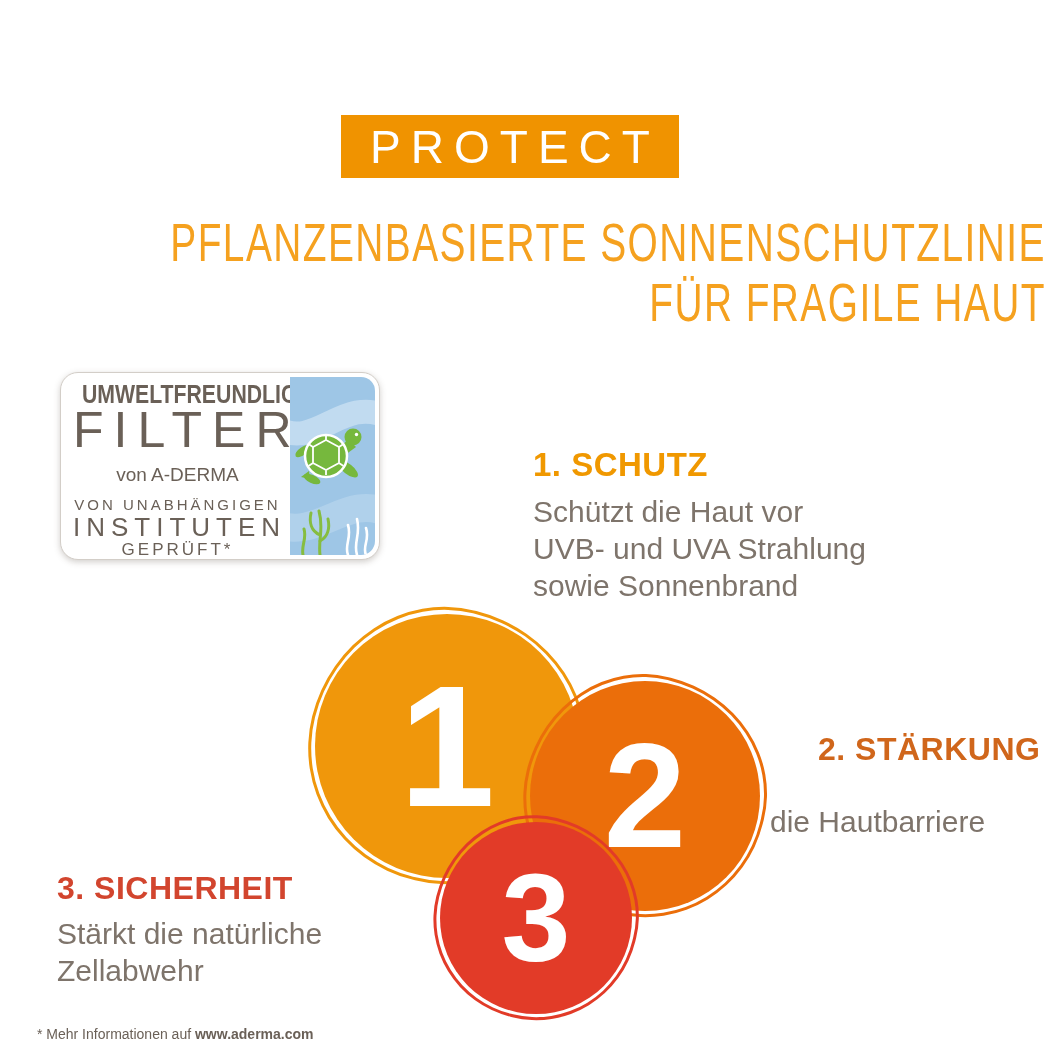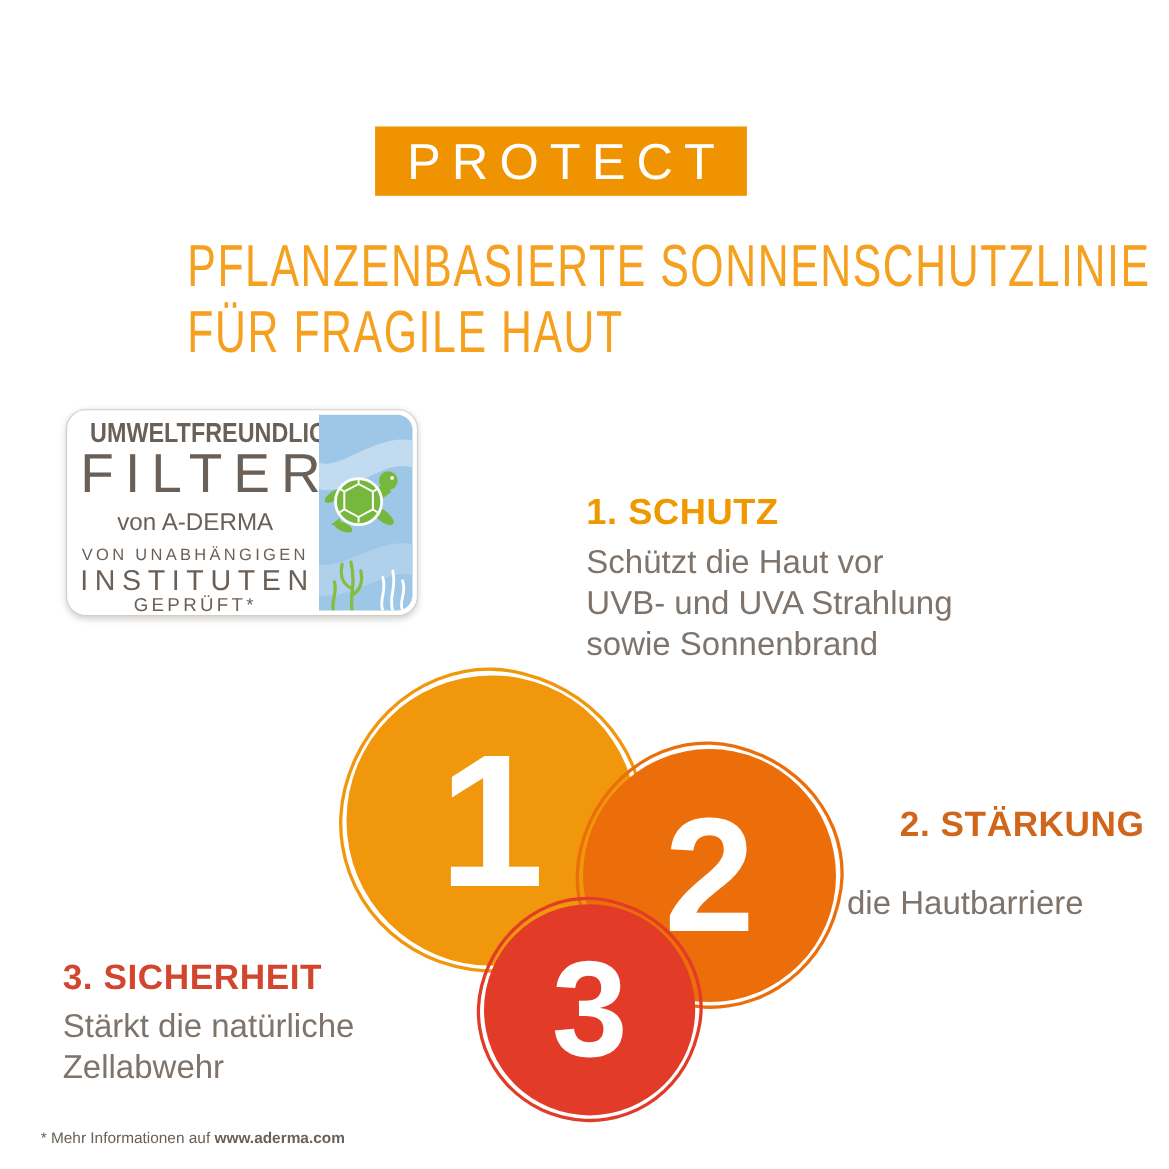--- a/index.html
+++ b/index.html
@@ -20,33 +20,33 @@
   html,body{margin:0;padding:0;background:#fff;}
   body{font-family:"Liberation Sans", sans-serif;}
   .stage{position:relative;width:1063px;height:1063px;background:#fff;overflow:hidden;margin:0 auto;}
 
   
   .banner{position:absolute;left:341px;top:115px;width:338px;height:63px;
     background:var(--banner-orange);display:flex;align-items:center;justify-content:center;}
   .banner span{color:var(--white);font-size:46px;letter-spacing:10px;padding-left:10px;font-weight:400;}
 
   
-  .headline{position:absolute;left:0;top:212px;width:1063px;text-align:left;
+  .headline{position:absolute;left:0;top:212px;width:1063px;text-align:right;
     color:var(--headline-orange);font-weight:400;}
   .headline .squeeze{display:inline-block;transform:scaleX(.72);transform-origin:center top;}
   .headline .hl-line{font-size:54px;line-height:60px;letter-spacing:2px;white-space:nowrap;}
 
   
   .badge{position:absolute;left:60px;top:372px;width:320px;height:188px;background:#fff;
     border:1px solid #D3CEC8;border-radius:18px;box-shadow:0 2px 6px rgba(90,80,70,.28);
     display:flex;box-sizing:border-box;padding:4px;}
   .badge-text{width:225px;color:var(--badge-taupe);text-align:center;padding-top:4px;box-sizing:border-box;}
   .b1{font-size:25px;line-height:26px;font-weight:700;transform:scaleX(.85);transform-origin:center;white-space:nowrap;}
   .b2{font-size:50px;line-height:46px;letter-spacing:10px;padding-left:8px;font-weight:400;}
-  .b3{font-size:22px;line-height:20px;margin-top:12px;}
+  .b3{font-size:19px;line-height:20px;margin-top:12px;}
   .b4{font-size:15px;line-height:18px;letter-spacing:3px;margin-top:11px;white-space:nowrap;}
   .b5{font-size:26px;line-height:26px;letter-spacing:6px;padding-left:4px;}
   .b6{font-size:17px;line-height:20px;letter-spacing:3px;}
   .badge-art{position:relative;width:87px;height:178px;border-radius:0 14px 14px 0;overflow:hidden;
     background:var(--badge-blue);}
   .badge-art svg{position:absolute;left:0;top:0;}
 
   
   .step-title{position:absolute;font-weight:700;font-size:32px;letter-spacing:.5px;white-space:nowrap;}
   .step-body{position:absolute;color:var(--body-gray);font-size:30px;line-height:37px;white-space:nowrap;}

